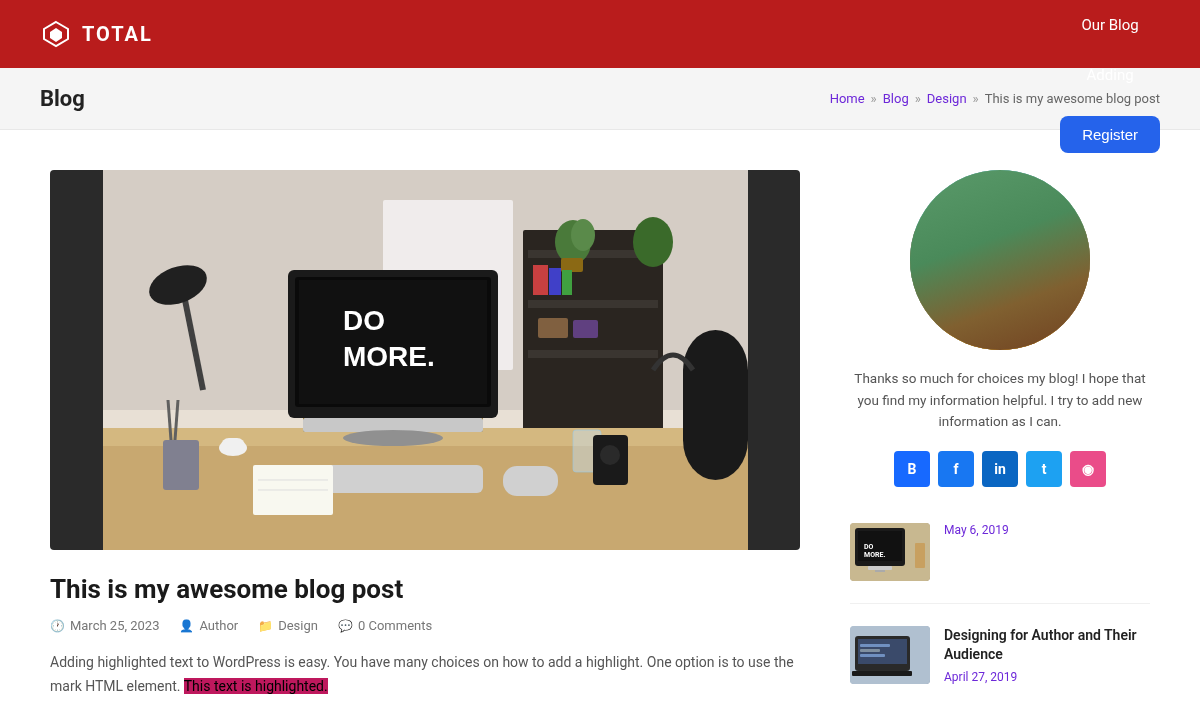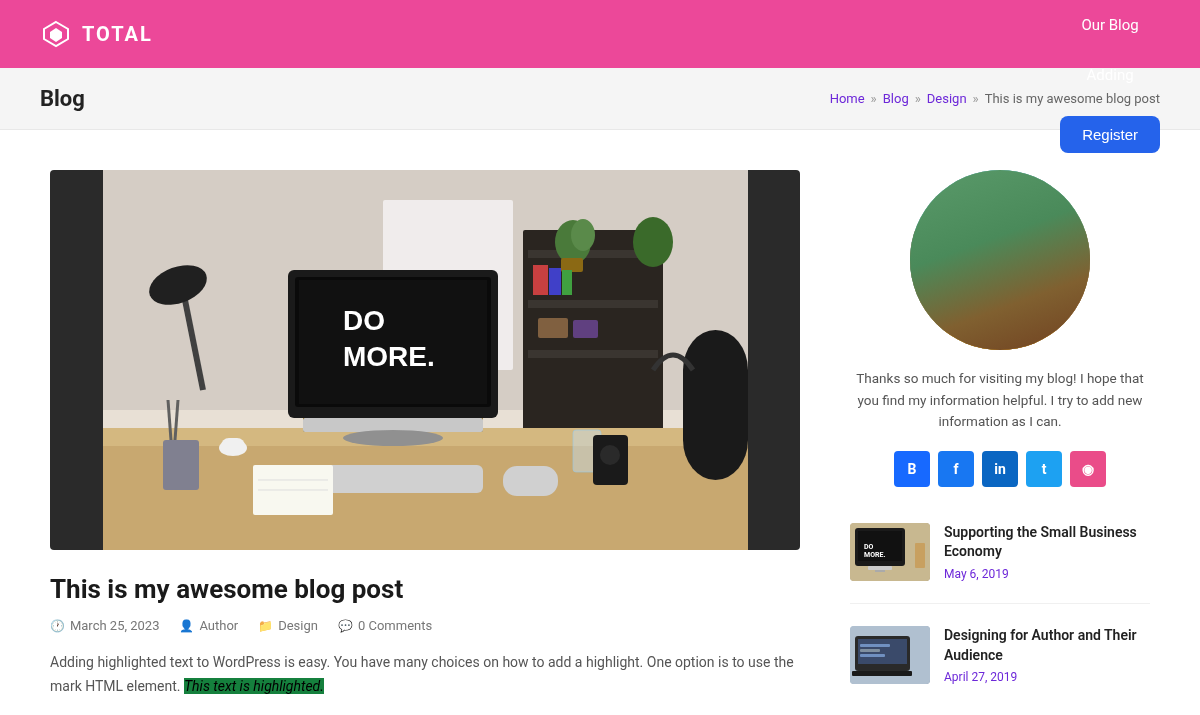--- a/index.html
+++ b/index.html
@@ -1,19 +1,19 @@
 <!DOCTYPE html>
 <html><head>
   <meta charset="utf-8">
   <style>
     * { margin: 0; padding: 0; box-sizing: border-box; }
     body { font-family: -apple-system, BlinkMacSystemFont, 'Segoe UI', Roboto, sans-serif; background: #fff; color: #333; }
 
     
-    .header { background: #ec4899; display: flex; align-items: center; justify-content: space-between; padding: 0 40px; height: 68px; }
+    .header { background: #b91c1c; display: flex; align-items: center; justify-content: space-between; padding: 0 40px; height: 68px; }
     .logo { display: flex; align-items: center; gap: 10px; }
     .logo-icon { width: 32px; height: 32px; }
     .logo-text { color: #fff; font-size: 20px; font-weight: 700; letter-spacing: 2px; }
     .nav { display: flex; align-items: center; gap: 32px; flex-direction: column; }
     .nav a { color: #fff; text-decoration: none; font-size: 15px; font-weight: 400; }
     .register-btn { background: #2563eb; color: #fff; border: none; padding: 10px 22px; border-radius: 8px; font-size: 15px; font-weight: 500; cursor: pointer; }
 
     
     .breadcrumb-bar { background: #f5f5f5; border-bottom: 1px solid #e8e8e8; padding: 18px 40px; display: flex; align-items: center; justify-content: space-between; }
     .breadcrumb-bar h1 { font-size: 22px; font-weight: 700; color: #222; }
@@ -29,21 +29,21 @@
     .hero-img { width: 100%; height: 380px; border-radius: 4px; overflow: hidden; background: #c8b89a; position: relative; }
 
     .post-img-placeholder { width: 100%; height: 100%; background: #2a2a2a; display: flex; align-items: center; justify-content: center; }
 
     .article-body { padding: 24px 0 0 0; }
     .post-title { font-size: 26px; font-weight: 700; color: #1a1a1a; margin-bottom: 14px; }
     .post-meta { display: flex; align-items: center; gap: 20px; font-size: 13px; color: #777; margin-bottom: 18px; }
     .post-meta span { display: flex; align-items: center; gap: 5px; }
     .meta-icon { font-size: 12px; }
     .post-excerpt { font-size: 14px; color: #555; line-height: 1.7; }
-    .highlighted { background: #15803d; font-style: italic; }
+    .highlighted { background: #be185d; }
 
     
     .sidebar-col { width: 300px; flex-shrink: 0; }
     .author-widget { text-align: center; margin-bottom: 36px; }
     .author-avatar { width: 180px; height: 180px; border-radius: 50%; margin: 0 auto 18px; overflow: hidden; background: linear-gradient(135deg, #8ecae6 0%, #219ebc 30%, #5c8a3c 60%, #b5451b 100%); position: relative; }
     .author-bg { position: absolute; top: 0; left: 0; right: 0; bottom: 0; background: linear-gradient(160deg, #5a9a6a 0%, #4a8a5a 40%, #806030 70%, #704020 100%); }
 
     .author-bio { font-size: 13.5px; color: #555; line-height: 1.6; margin-bottom: 18px; }
     .social-icons { display: flex; align-items: center; justify-content: center; gap: 8px; }
     .social-icon { width: 36px; height: 36px; border-radius: 4px; display: flex; align-items: center; justify-content: center; color: #fff; font-size: 14px; font-weight: 700; text-decoration: none; }
@@ -270,21 +270,21 @@
           <circle cx="80" cy="103" r="1.5" fill="#fff"></circle>
           <circle cx="104" cy="103" r="1.5" fill="#fff"></circle>
 
           <ellipse cx="90" cy="112" rx="4" ry="3" fill="#e09060"></ellipse>
 
           <path d="M 80 118 Q 90 126 100 118" fill="none" stroke="#c07050" stroke-width="2"></path>
 
           <path d="M 82 119 Q 90 125 98 119" fill="white"></path>
         </svg>
       </div>
-      <p class="author-bio">Thanks so much for visiting my blog! I hope that you find my information helpful. I try to add new information as I can.</p>
+      <p class="author-bio">Thanks so much for choices my blog! I hope that you find my information helpful. I try to add new information as I can.</p>
       <div class="social-icons">
         <a href="#" class="social-icon social-behance">B</a>
         <a href="#" class="social-icon social-facebook">f</a>
         <a href="#" class="social-icon social-linkedin">in</a>
         <a href="#" class="social-icon social-twitter">t</a>
         <a href="#" class="social-icon social-dribbble">◉</a>
       </div>
     </div>
 
     <div class="recent-posts">
@@ -295,21 +295,20 @@
             <rect x="5" y="5" width="50" height="38" fill="#1a1a1a" rx="3"></rect>
             <rect x="8" y="8" width="44" height="30" fill="#111"></rect>
             <text x="14" y="26" fill="white" font-size="7" font-weight="bold">DO</text>
             <text x="14" y="34" fill="white" font-size="7" font-weight="bold">MORE.</text>
             <rect x="18" y="43" width="24" height="4" fill="#ccc" rx="1"></rect>
             <rect x="25" y="47" width="10" height="2" fill="#aaa"></rect>
             <rect x="65" y="20" width="10" height="25" fill="#c8a060" rx="1"></rect>
           </svg>
         </div>
         <div class="recent-post-info">
-          <div class="recent-post-title">Supporting the Small Business Economy</div>
           <div class="recent-post-date">May 6, 2019</div>
         </div>
       </div>
       <div class="recent-post-item">
         <div class="recent-thumb thumb-laptop">
           <svg width="80" height="58" viewBox="0 0 80 58">
             <rect width="80" height="58" fill="#b0c0d0"></rect>
             <rect x="5" y="10" width="55" height="35" fill="#2a2a2a" rx="3"></rect>
             <rect x="8" y="13" width="49" height="25" fill="#3a4a6a"></rect>
             <rect x="10" y="18" width="30" height="3" fill="#7090c0" rx="1"></rect>

